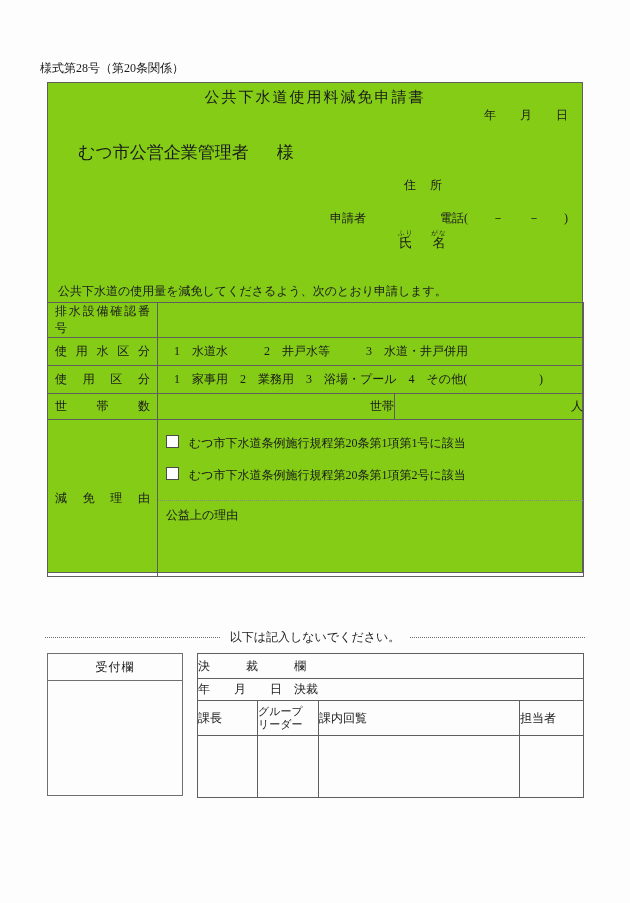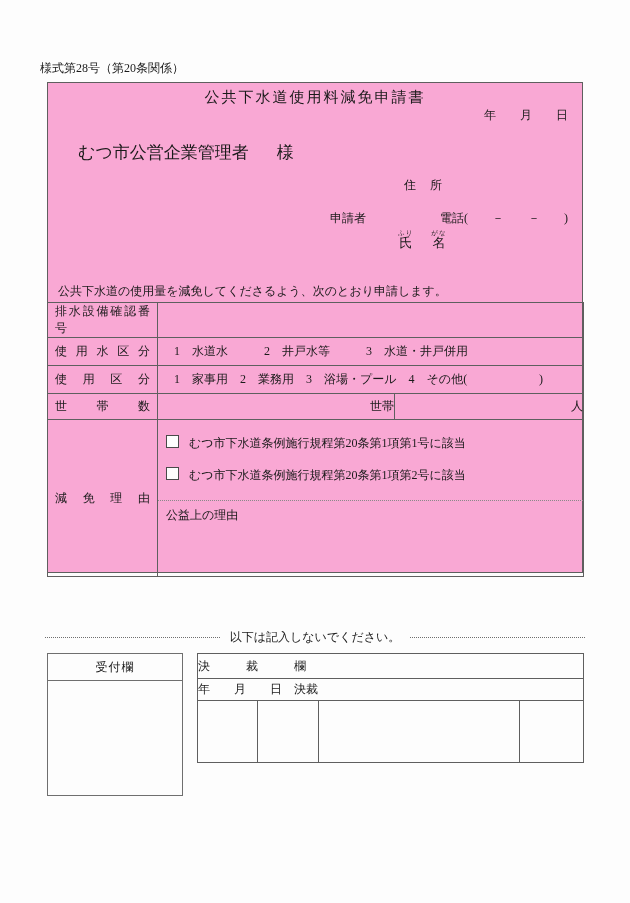--- a/index.html
+++ b/index.html
@@ -13,21 +13,21 @@
   }
   .abs { position: absolute; }
 
   
   #form-number { left: 40px; top: 60px; font-size: 12px; }
 
   
   #main-box {
     left: 47px; top: 82px; width: 536px; height: 491px;
     border: 1px solid #5f5f5f; box-sizing: border-box;
-    background: #f9a8d4;
+    background: #84cc16;
   }
   #doc-title {
     left: 0; top: 5px; width: 100%;
     text-align: center; font-size: 15px; letter-spacing: 2px;
   }
   #date-line { right: 14px; top: 24px; font-size: 12px; }
   #addressee-row { left: 30px; top: 58px; font-size: 17px; }
   #honorific { margin-left: 28px; }
   #address-label { left: 356px; top: 94px; letter-spacing: 1px; }
   #applicant-label { left: 282px; top: 127px; }
@@ -193,20 +193,29 @@
       <col style="width:201px">
       <col style="width:64px">
     </colgroup>
   <tbody>
       <tr class="a-title">
     <td colspan="4">決　　　裁　　　欄</td>
   </tr>
   <tr class="a-date">
     <td colspan="4">年　　月　　日　決裁</td>
   </tr>
+  <tr class="a-heads">
+    <td>課長</td>
+    <td class="group-leader">
+      <div>グループ</div>
+      <div>リーダー</div>
+    </td>
+    <td>課内回覧</td>
+    <td>担当者</td>
+  </tr>
   <tr class="a-blank">
     <td></td>
     <td></td>
     <td></td>
     <td></td>
   </tr>
 </tbody>
   </table>
 
 </body></html>

